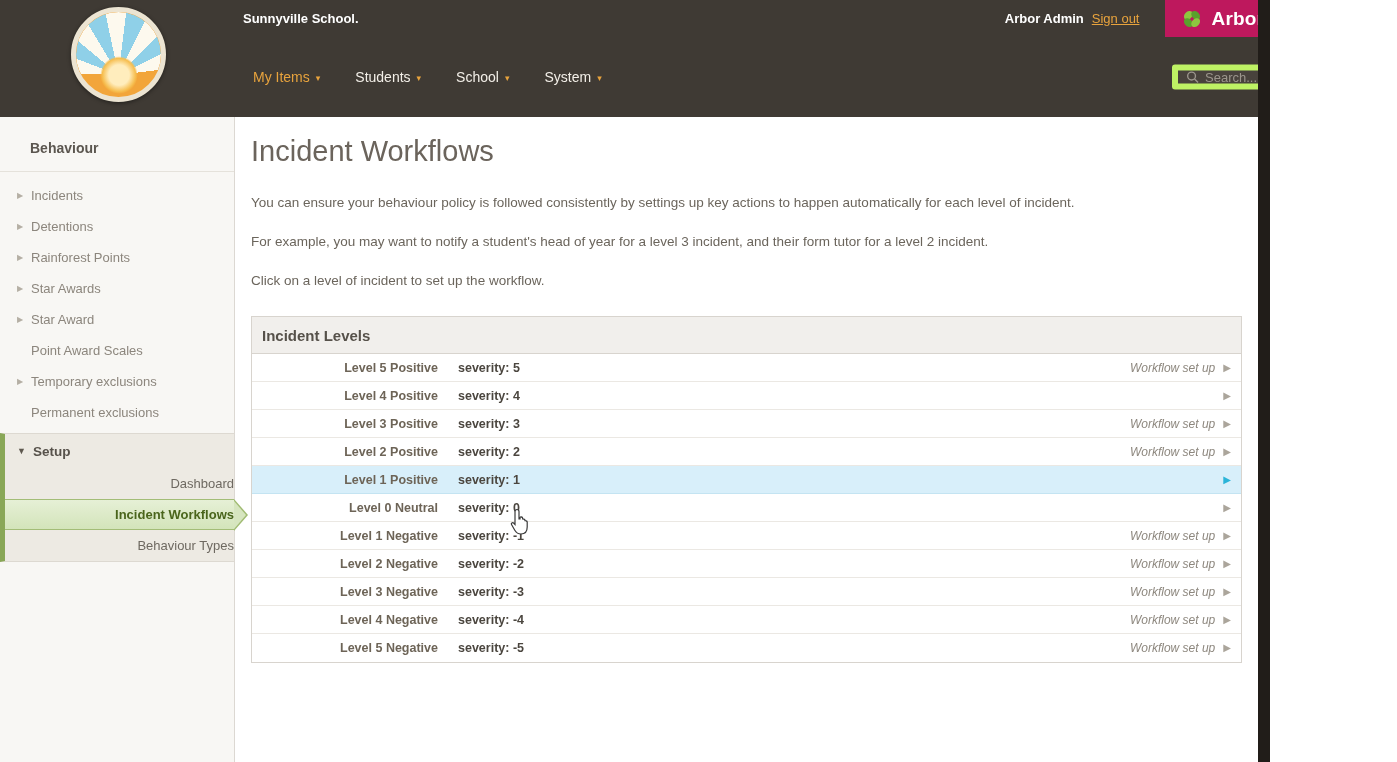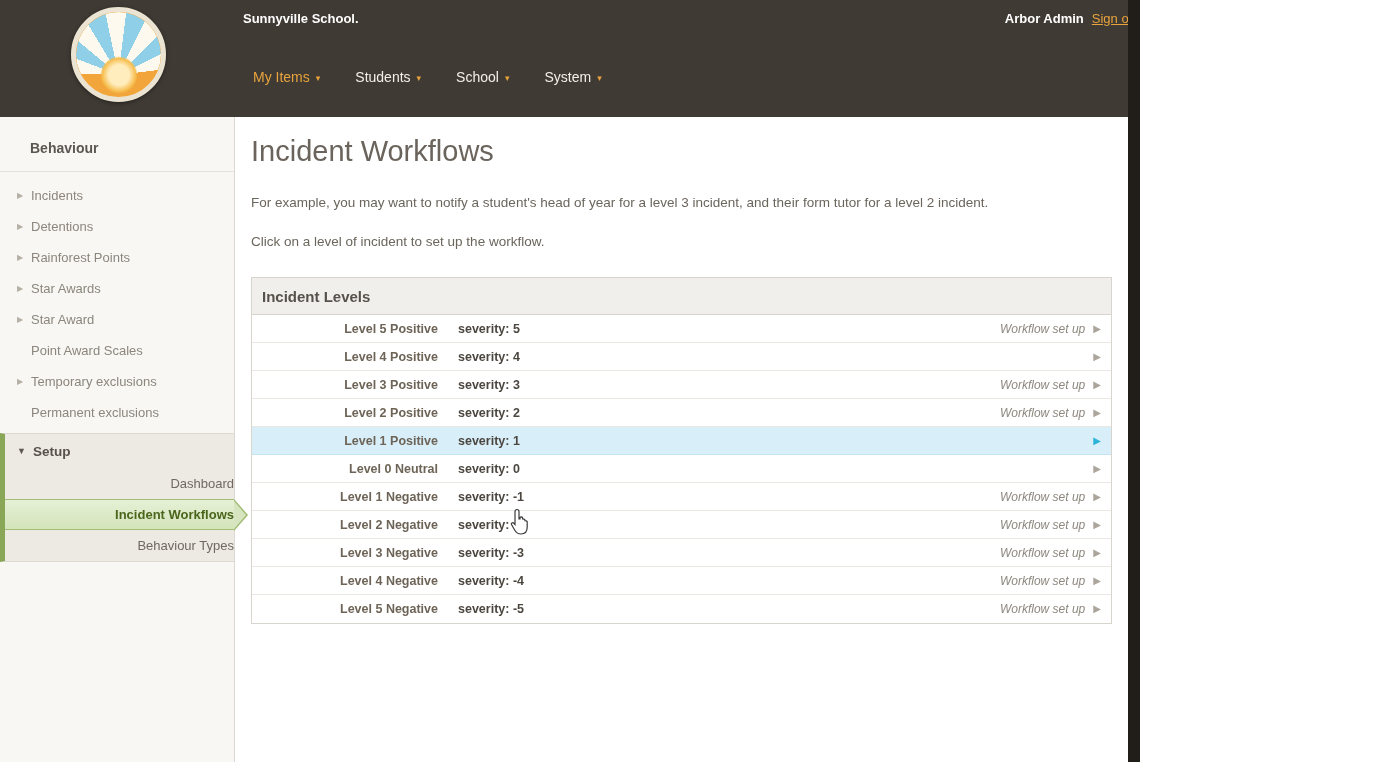--- a/index.html
+++ b/index.html
@@ -1,18 +1,18 @@
 <!DOCTYPE html>
 <html style="--header-bg: #3f3a34; --accent-orange: #e8a33d; --brand-green: #8dc63f; --selected-green: #4a651c; --row-highlight: #d8effa; --arrow-teal: #2bb4d8;"><head>
 <meta charset="utf-8">
 <style>
   * { margin:0; padding:0; box-sizing:border-box; }
   html,body { width:1397px; height:762px; }
   body { font-family:"Liberation Sans", sans-serif; background:#fff; overflow:hidden; }
-  .page { position:relative; width:1140px; height:762px; background:#fff; overflow:hidden; }
+  .page { position:relative; width:1270px; height:762px; background:#fff; overflow:hidden; }
 
   
   .scroll-strip { position:absolute; right:0; top:0; width:12px; height:762px; background:#211d19; z-index:6; }
 
   
   .topbar { position:absolute; left:0; top:0; width:1385px; height:117px; background:var(--header-bg,#3f3a34); z-index:3; }
   .sun { position:absolute; left:71px; top:7px; width:95px; height:95px; border-radius:50%;
          background:#f2a53a; border:5px solid #ece4d2; box-shadow:0 1px 4px rgba(0,0,0,.45); overflow:hidden; }
   .sun::before { content:""; position:absolute; inset:0; border-radius:50%;
     background:conic-gradient(from 272deg at 50% 74%, #fdf9ee 0 19deg, #8fd0e8 19deg 38deg, #fdf9ee 38deg 57deg,
@@ -214,20 +214,21 @@
 
     <div class="setup-item">
       <span class="su-label">Behaviour Types</span>
     </div>
   </div>
     </div>
   </aside>
 
   <main class="content">
     <h1>Incident Workflows</h1>
+    <p>You can ensure your behaviour policy is followed consistently by settings up key actions to happen automatically for each level of incident.</p>
     <p>For example, you may want to notify a student's head of year for a level 3 incident, and their form tutor for a level 2 incident.</p>
     <p class="last">Click on a level of incident to set up the workflow.</p>
 
     <section class="panel">
       <div class="panel-header">
         <span>Incident Levels</span>
       </div>
       <div>
     <div class="level-row">
       <span class="lv-name">Level 5 Positive</span>

